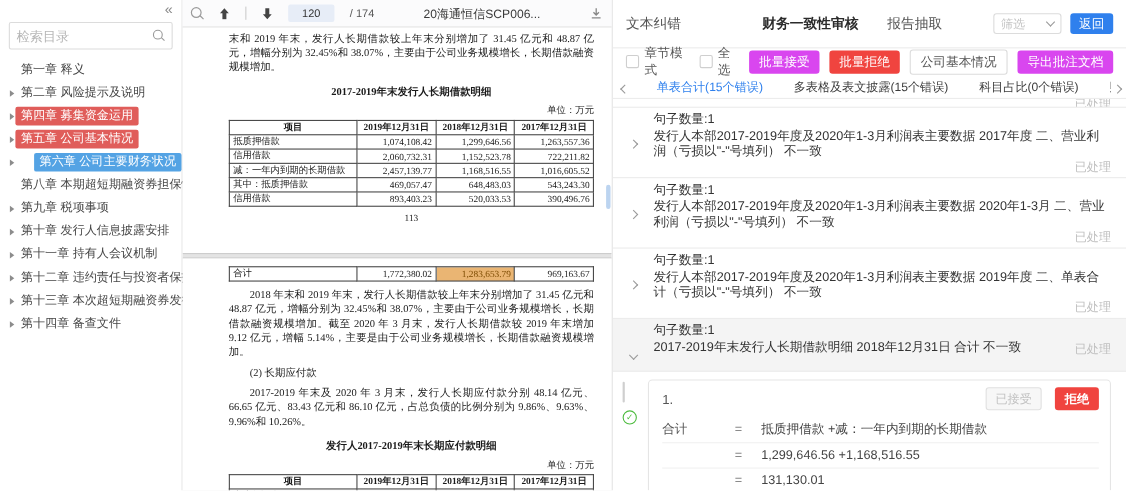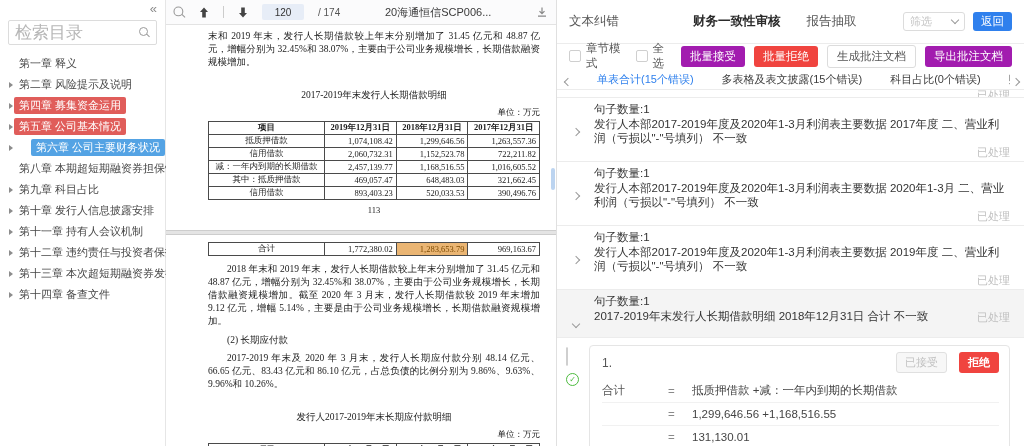--- a/index.html
+++ b/index.html
@@ -5,21 +5,21 @@
   * { margin:0; padding:0; box-sizing:border-box; }
   html,body { width:1024px; height:446px; overflow:hidden; background:#fff;
     font-family:"Liberation Sans","DejaVu Sans",sans-serif; }
   .app { display:flex; width:1024px; height:446px; }
 
   
   .sidebar { width:166px; flex:none; background:#fff; border-right:1px solid #e6e6e6; position:relative; }
   .collapse-ic { position:absolute; top:1px; right:8px; color:#8a8a8a; font-size:13px; cursor:pointer; }
   .searchbox { margin:20px 8px 6px 8px; height:25px; border:1px solid #dcdcdc; border-radius:2px;
     display:flex; align-items:center; padding:0 6px; }
-  .searchbox input { flex:1; border:0; outline:none; font-size:17px; color:#333; min-width:0; }
+  .searchbox input { flex:1; border:0; outline:none; font-size:12px; color:#333; min-width:0; }
   .searchbox input::placeholder { color:#b6b6b6; }
   .mag { width:11px; height:11px; position:relative; flex:none; }
   .mag::before { content:""; position:absolute; left:0; top:0; width:7px; height:7px; border:1.2px solid #9a9a9a; border-radius:50%; }
   .mag::after { content:""; position:absolute; left:7.2px; top:7.8px; width:4px; height:1.3px; background:#9a9a9a; transform:rotate(45deg); }
   .toc { list-style:none; margin-top:8px; }
   .toc li { position:relative; line-height:21px; font-size:11px; color:#464646; padding-left:19px; white-space:nowrap; cursor:pointer; }
   .toc .caret { position:absolute; left:9px; top:7.5px; width:0; height:0;
     border-left:4px solid #8c8c8c; border-top:3.5px solid transparent; border-bottom:3.5px solid transparent; }
   .toc .lbl { display:inline-block; }
   .toc .hl { color:#fff; padding:0 5px; margin-left:-5px; border-radius:2px; line-height:17px; }
@@ -34,26 +34,26 @@
   .pageinput { width:42px; height:16px; border:0; background:#e7edf7; text-align:center; font-size:10px; color:#333; border-radius:2px; }
   .pagetotal { color:#555; font-size:10px; }
   .vtitle { flex:1; text-align:center; color:#3a3a3a; font-size:11px; white-space:nowrap; overflow:hidden; }
   .pages { flex:1; overflow:hidden; font-family:"Liberation Serif","DejaVu Serif",serif; }
   .page { background:#fff; padding:5px 16px 0 42px; color:#1a1a1a; }
   .page1 { height:205px; }
   .page-sep { height:5px; background:#e4e4e4; border-top:1px solid #cdcdcd; border-bottom:1px solid #cdcdcd; }
   .page2 { height:211px; padding-top:7px; }
   .para { font-size:9.5px; line-height:13px; text-align:justify; }
   .para.ind { text-indent:2em; }
-  .doc-ttl { text-align:center; font-weight:normal; font-size:9.5px; margin-top:20px; }
+  .doc-ttl { text-align:center; font-weight:bold; font-size:9.5px; margin-top:8px; }
   .unit { text-align:right; font-size:8.5px; margin:5px 0 2px 0; }
   table.doc { width:100%; border-collapse:collapse; table-layout:fixed; font-size:8.5px; }
   table.doc td, table.doc th { border:1px solid #4a4a4a; height:11.5px; padding:0 3px; overflow:hidden; white-space:nowrap; }
   table.doc th { font-weight:bold; text-align:center; }
-  td.c { text-align:center; }
+  td.c { text-align:left; }
   td.n { text-align:right; }
   td.hl-cell { background:#eab573; color:#7c4a00; }
   .pagenum { text-align:center; font-size:8.5px; margin-top:5px; color:#222; }
   .vscroll-thumb { position:absolute; right:1px; top:168px; width:4px; height:22px; background:#bcd4f0; border-radius:2px; }
 
   
   .review { flex:1; display:flex; flex-direction:column; background:#fff; border-left:1px solid #e0e0e0; overflow:hidden; }
   .rtabs { height:44px; flex:none; display:flex; align-items:center; gap:26px; padding:0 12px; border-bottom:1px solid #ececec; font-size:12.5px; color:#555; }
   .rtab { cursor:pointer; white-space:nowrap; }
   .rtab.active { color:#2b2b2b; font-weight:bold;margin-left:48px; }
@@ -62,21 +62,21 @@
     justify-content:space-between; padding:0 6px; font-size:11px; color:#c3c3c3; cursor:pointer; }
   .chev { display:inline-block; width:6px; height:6px; border-right:1.4px solid #9a9a9a; border-bottom:1.4px solid #9a9a9a; }
   .chev.down { transform:rotate(45deg); margin-top:-3px; }
   .chev.right { transform:rotate(-45deg); }
   .chev.left { transform:rotate(135deg); }
   .back-btn { background:#2f80ed; color:#fff; font-size:11.5px; padding:2px 8px; border-radius:3px; border:0; cursor:pointer; }
   .ractions { height:24px; flex:none; display:flex; align-items:center; gap:9px; padding:0 12px; font-size:11.5px; color:#555; }
   .cbgroup { display:flex; align-items:center; gap:5px; cursor:pointer; }
   .cb { width:12px; height:12px; border:1px solid #cfcfcf; border-radius:2px; background:#fff; flex:none; }
   .btn { border:0; border-radius:3px; font-size:11.5px; padding:3px 9px; cursor:pointer; white-space:nowrap; }
-  .btn-blue { background:#a21caf; color:#fff; }
+  .btn-blue { background:#d946ef; color:#fff; }
   .btn-red { background:#f0443f; color:#fff; }
   .btn-plain { background:#fff; color:#555; border:1px solid #dcdcdc; }
   .rsubtabs { height:22px; flex:none; display:flex; align-items:flex-start; gap:24px; padding:0 6px 0 8px; border-bottom:1px solid #ececec; font-size:11px; position:relative; overflow:hidden; }
   .subtab { padding:4px 2px 3px 2px; white-space:nowrap; color:#3c3c3c; cursor:pointer; border-bottom:3px solid transparent; }
   .subtab.active { color:#2f80ed; border-bottom-color:#2f80ed; }
   .subtab.clipped { max-width:96px; overflow:hidden; }
   .st-arrow { padding-top:7px; flex:none; cursor:pointer; }
   .st-arrow.rightmost { position:absolute; right:5px; top:0; background:#fff; padding:7px 0 0 3px; height:100%; }
 
   .rlist { flex:1; overflow:hidden; }
@@ -121,21 +121,21 @@
       <input placeholder="检索目录" style="">
       <span class="mag"></span>
     </div>
     <ul class="toc">
       <li><span class="lbl">第一章 释义</span></li>
       <li><span class="caret"></span><span class="lbl">第二章 风险提示及说明</span></li>
       <li><span class="caret"></span><span class="lbl hl hl-red">第四章 募集资金运用</span></li>
       <li><span class="caret"></span><span class="lbl hl hl-red">第五章 公司基本情况</span></li>
       <li><span class="caret"></span><span class="lbl hl hl-blue">第六章 公司主要财务状况</span></li>
       <li><span class="lbl">第八章 本期超短期融资券担保情况</span></li>
-      <li><span class="caret"></span><span class="lbl">第九章 科目占比</span></li>
+      <li><span class="caret"></span><span class="lbl">第九章 税项事项</span></li>
       <li><span class="caret"></span><span class="lbl">第十章 发行人信息披露安排</span></li>
       <li><span class="caret"></span><span class="lbl">第十一章 持有人会议机制</span></li>
       <li><span class="caret"></span><span class="lbl">第十二章 违约责任与投资者保护机制</span></li>
       <li><span class="caret"></span><span class="lbl">第十三章 本次超短期融资券发行的有关机构</span></li>
       <li><span class="caret"></span><span class="lbl">第十四章 备查文件</span></li>
     </ul>
   </aside>
 
   <main class="viewer">
     <div class="vtoolbar">
@@ -190,21 +190,21 @@
           <tr>
             <td class="c">减：一年内到期的长期借款</td>
             <td class="n">2,457,139.77</td>
             <td class="n">1,168,516.55</td>
             <td class="n">1,016,605.52</td>
           </tr>
           <tr>
             <td class="c">其中：抵质押借款</td>
             <td class="n">469,057.47</td>
             <td class="n">648,483.03</td>
-            <td class="n">321,662.45</td>
+            <td class="n">543,243.30</td>
           </tr>
           <tr>
             <td class="c">信用借款</td>
             <td class="n">893,403.23</td>
             <td class="n">520,033.53</td>
             <td class="n">390,496.76</td>
           </tr>
         </tbody>
           </table>
         <div class="pagenum">113</div>
@@ -281,21 +281,21 @@
       <span class="cbgroup">
         <span class="cb"></span>
         <span>章节模式</span>
       </span>
       <span class="cbgroup">
         <span class="cb"></span>
         <span>全选</span>
       </span>
       <button class="btn btn-blue">批量接受</button>
       <button class="btn btn-red">批量拒绝</button>
-      <button class="btn btn-plain">生成批注文档</button>
+      <button class="btn btn-plain">公司基本情况</button>
       <button class="btn btn-blue">导出批注文档</button>
     </div>
 
     <div class="rsubtabs">
       <span class="st-arrow"><span class="chev left"></span></span>
       <span class="subtab active">单表合计(15个错误)</span>
       <span class="subtab">多表格及表文披露(15个错误)</span>
       <span class="subtab">科目占比(0个错误)</span>
       <span class="subtab clipped">财务指标核算(18个错误)</span>
       <span class="st-arrow rightmost"><span class="chev right"></span></span>
@@ -319,21 +319,21 @@
           <span class="chevbox"><span class="chev right"></span></span>
           <span class="ittl">发行人本部2017-2019年度及2020年1-3月利润表主要数据 2020年1-3月 二、营业利润（亏损以"-"号填列） 不一致</span>
         </div>
         <div class="istat">已处理</div>
       </div>
 
       <div class="item">
         <div class="cnt">句子数量:1</div>
         <div class="iline2">
           <span class="chevbox"><span class="chev right"></span></span>
-          <span class="ittl">发行人本部2017-2019年度及2020年1-3月利润表主要数据 2019年度 二、营业利润（亏损以"-"号填列） 不一致</span>
+          <span class="ittl">发行人本部2017-2019年度及2020年1-3月利润表主要数据 2019年度 二、单表合计（亏损以"-"号填列） 不一致</span>
         </div>
         <div class="istat">已处理</div>
       </div>
 
       <div class="item expanded">
         <div class="cnt">句子数量:1</div>
         <div class="iline2">
           <span class="chevbox"><span class="chev down"></span></span>
           <span class="ittl">2017-2019年末发行人长期借款明细 2018年12月31日 合计 不一致</span>
         </div>

